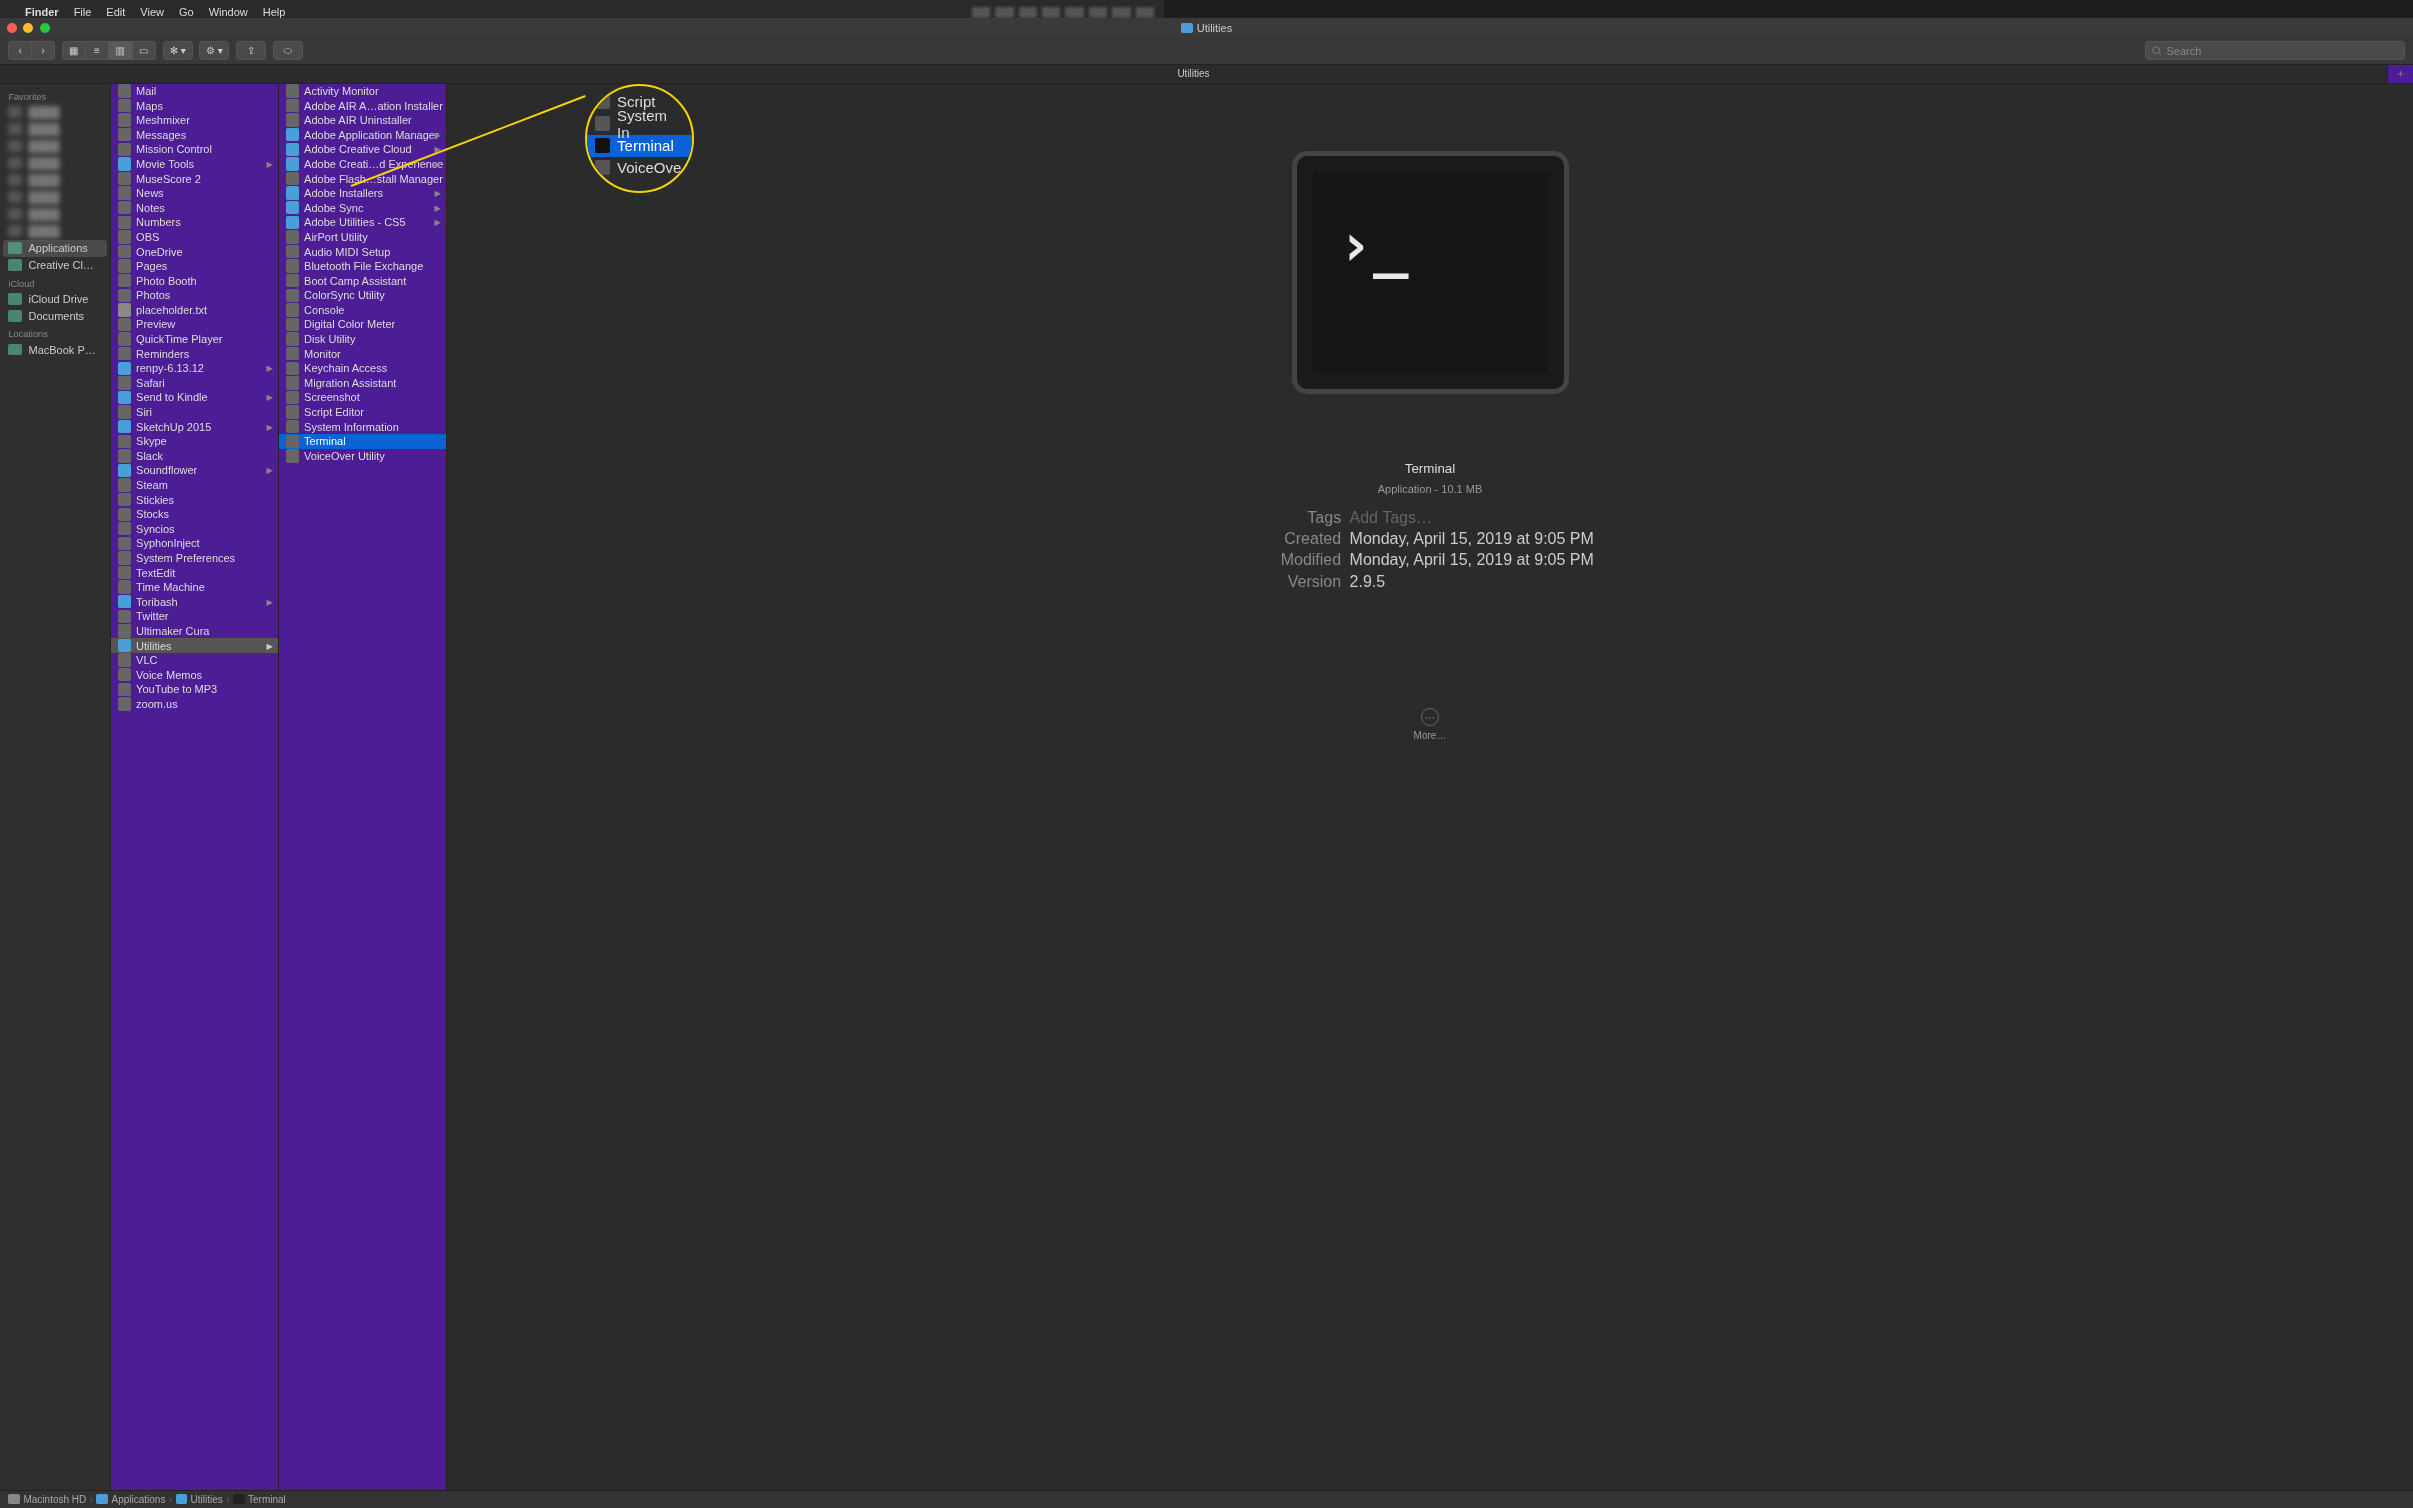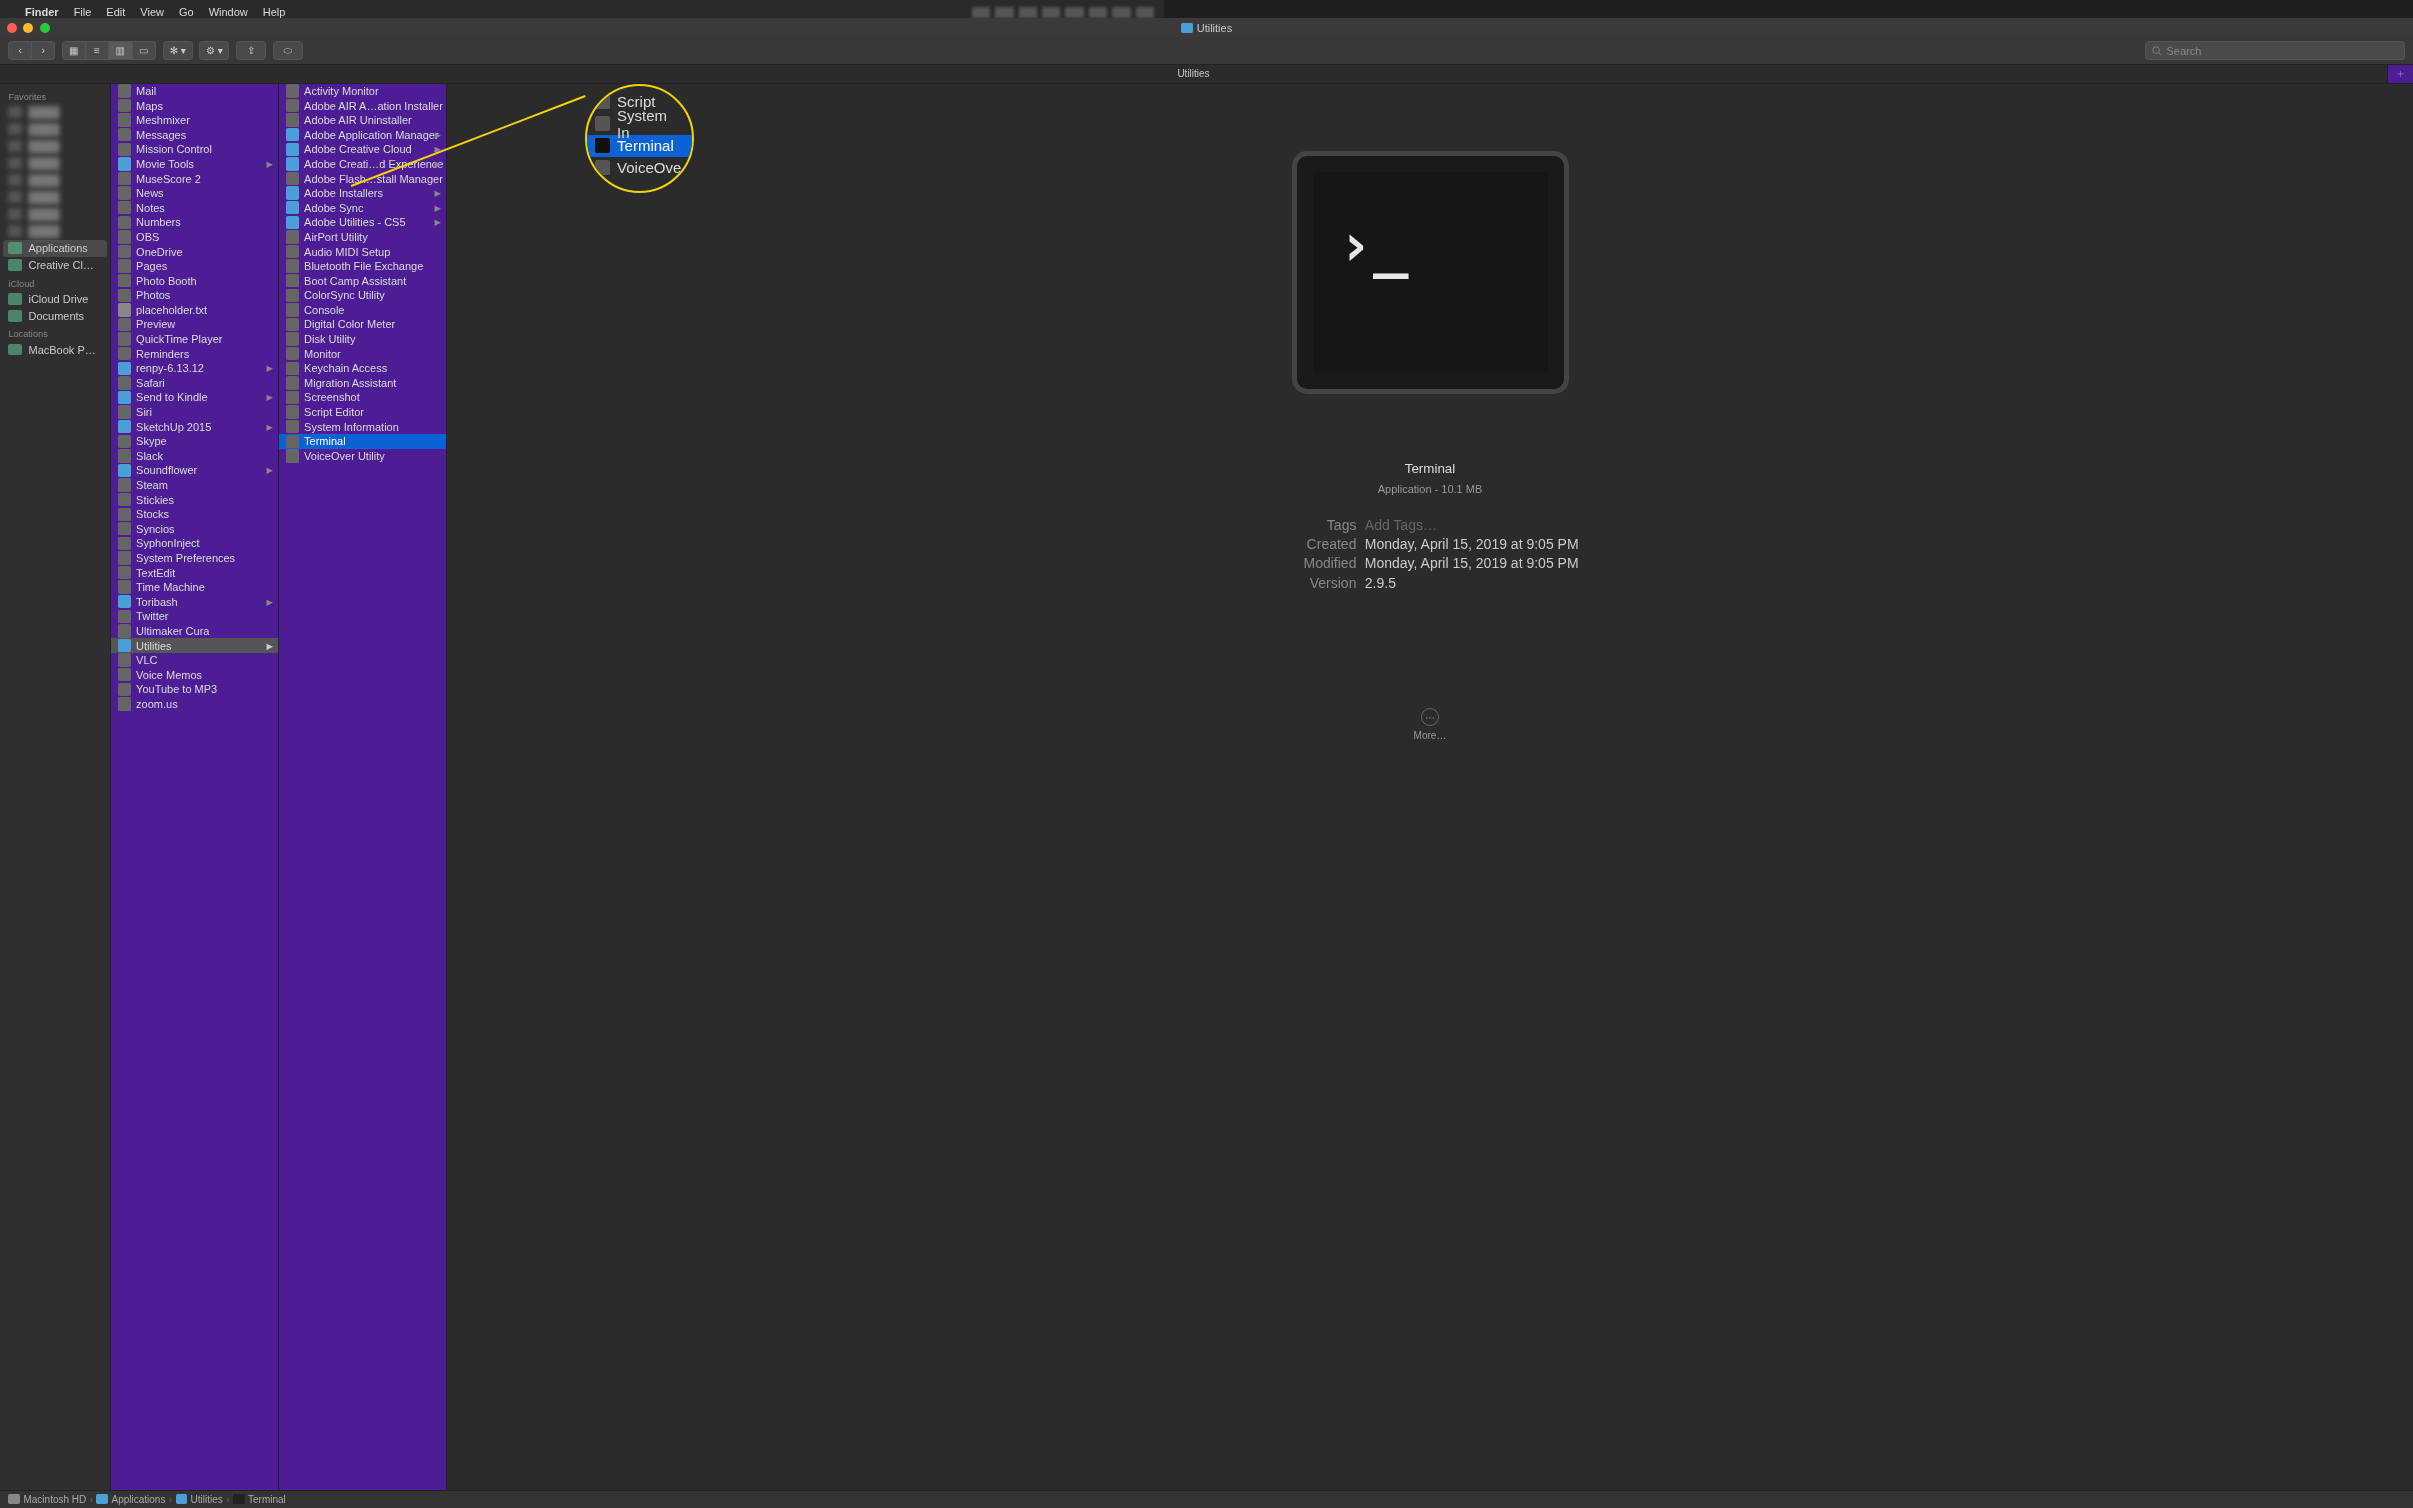--- a/index.html
+++ b/index.html
@@ -65,21 +65,21 @@
 .ic-folder{background:#4a9fd8}
 .ic-app{background:#666}
 .ic-file{background:#888}
 
 .preview{flex:1;background:#2b2b2b;display:flex;flex-direction:column;align-items:center;padding-top:67px;position:relative}
 .appicon{width:277px;height:243px;background:#1a1a1a;border:5px solid #444;border-radius:15px;display:flex;align-items:center;justify-content:center;position:relative}
 .appicon-inner{width:235px;height:201px;background:#161616;border-radius:3.4px;position:relative}
 .prompt{position:absolute;top:38px;left:25px;color:#e8e8e8;font-size:59px;font-weight:bold;font-family:monospace}
 .pv-title{margin-top:67px;font-size:13.4px;color:#ddd}
 .pv-sub{font-size:11px;color:#999;margin-top:7px}
-.pv-meta{margin-top:22px;display:grid;grid-template-columns:75px auto;gap:3.4px 8.4px;font-size:14px}
+.pv-meta{margin-top:14px;display:grid;grid-template-columns:75px auto;gap:3.4px 8.4px;font-size:16px}
 .pv-meta .k{color:#888;text-align:right}
 .pv-meta .v{color:#ccc}
 .pv-meta .placeholder{color:#666}
 .more{margin-top:117px;display:flex;flex-direction:column;align-items:center;color:#999;font-size:10px;gap:3.4px}
 .more-circle{width:18.4px;height:18.4px;border:0.8px solid #666;border-radius:50%;display:flex;align-items:center;justify-content:center}
 
 
 .pathbar{position:absolute;bottom:0;left:0;right:0;height:18.4px;background:#333;display:flex;align-items:center;padding:0 8.4px;font-size:10px;color:#aaa;gap:3.4px;border-top:0.8px solid #222}
 .pathbar .sep{color:#666}
 .pathbar .pic{width:11.7px;height:10px;background:#4a9fd8;border-radius:1.7px}

